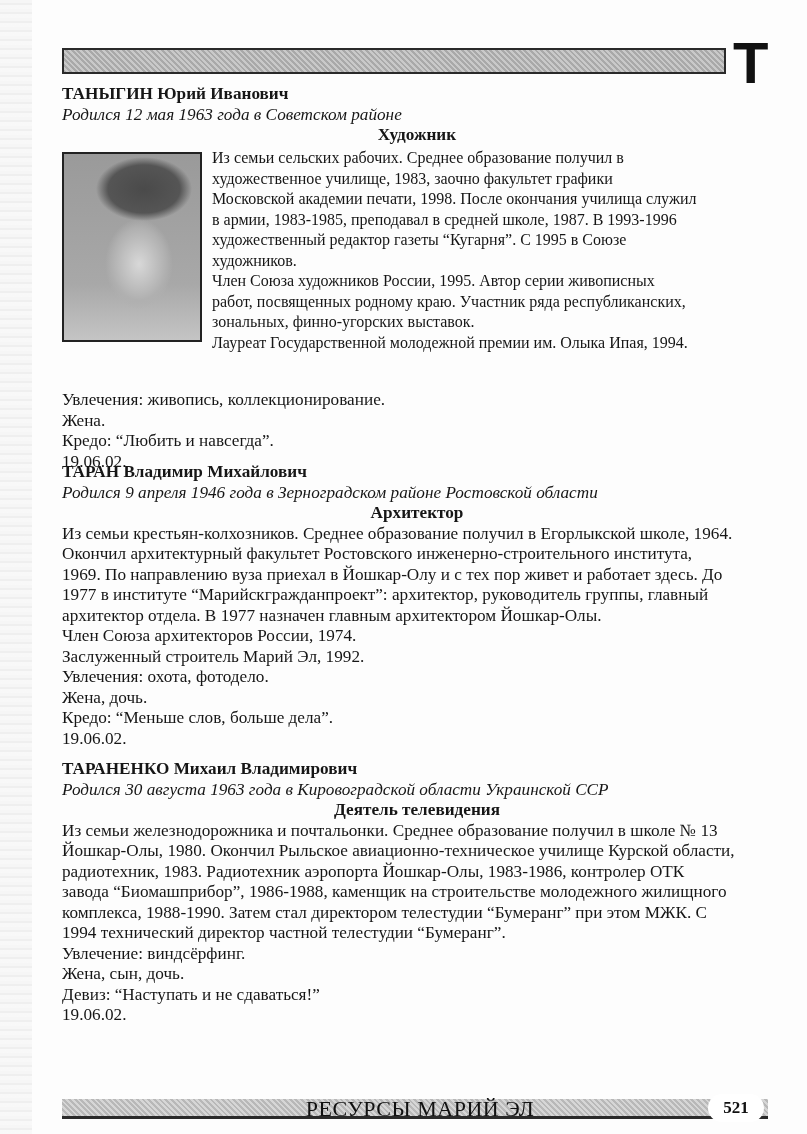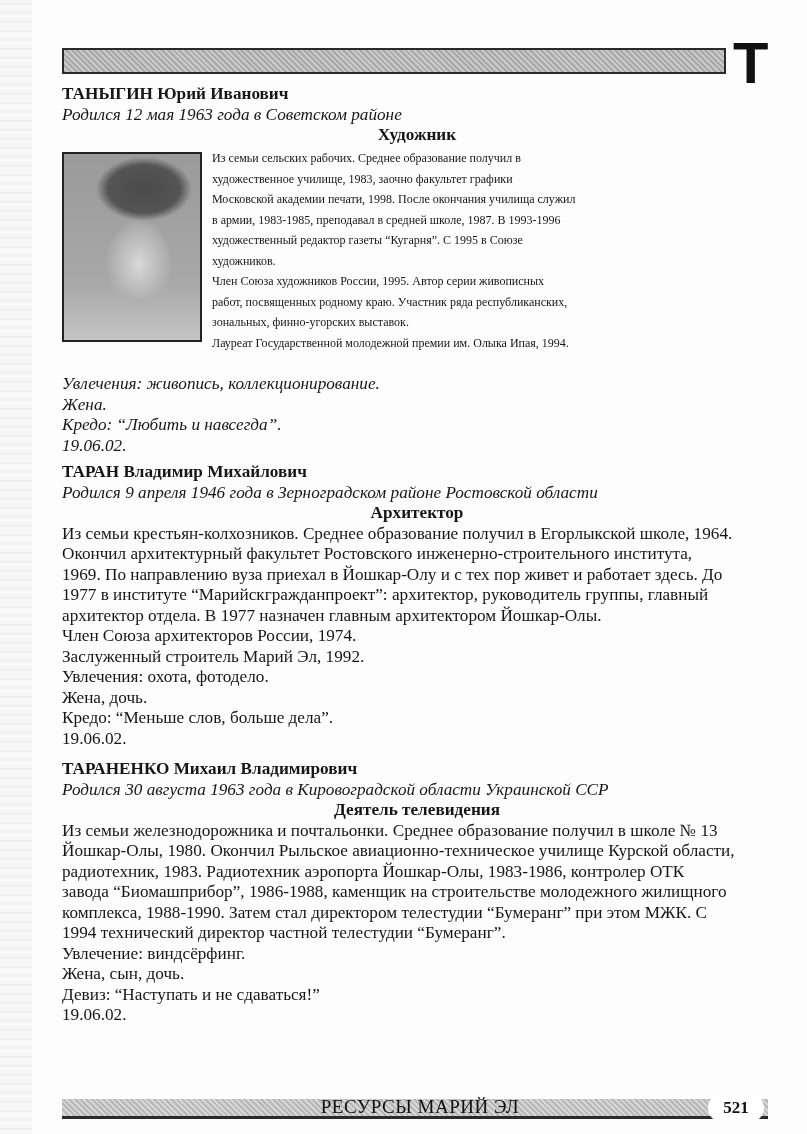--- a/index.html
+++ b/index.html
@@ -32,29 +32,29 @@
     .profession { font-weight: bold; text-align: center; }
     .line { white-space: nowrap; }
     .photo {
       position: absolute; left: 62px; top: 152px; width: 140px; height: 190px;
       border: 2px solid #222; box-sizing: border-box;
       background:
         radial-gradient(ellipse 45px 60px at 75px 110px, #d8d8d8 0%, #b0b0b0 60%, transparent 75%),
         radial-gradient(ellipse 60px 40px at 80px 35px, #4a4a4a 0%, #555 60%, transparent 80%),
         linear-gradient(180deg, #9a9a9a 0%, #a8a8a8 70%, #c4c4c4 100%);
     }
-    .bio-right { position: absolute; left: 212px; top: 148px; width: 570px; font-size: 12px; line-height: 20.5px; }
+    .bio-right { position: absolute; left: 212px; top: 148px; width: 570px; font-size: 16px; line-height: 20.5px; }
     .footer-bar {
       position: absolute; left: 62px; top: 1099px; width: 706px; height: 20px;
       background: repeating-linear-gradient(45deg, #b8b8b8 0 2px, #d6d6d6 2px 4px);
       border-bottom: 3px solid #2a2a2a; box-sizing: border-box;
     }
     .footer-title {
       position: absolute; left: 300px; top: 1096px; width: 240px; text-align: center;
-      font-family: "Liberation Serif", serif; font-size: 19px; letter-spacing: 0.5px; color: #111;
+      font-family: "Liberation Serif", serif; font-size: 22px; letter-spacing: 0.5px; color: #111;
     }
     .page-num {
       position: absolute; left: 708px; top: 1094px; width: 56px; height: 28px;
       background: #fff; border-radius: 14px; text-align: center;
       font-weight: bold; font-size: 17px; line-height: 28px; color: #111;
     }
   </style>
 </head>
 <body>
 
@@ -74,21 +74,21 @@
   <div class="line">художественное училище, 1983, заочно факультет графики</div>
   <div class="line">Московской академии печати, 1998. После окончания училища служил</div>
   <div class="line">в армии, 1983-1985, преподавал в средней школе, 1987. В 1993-1996</div>
   <div class="line">художественный редактор газеты “Кугарня”. С 1995 в Союзе</div>
   <div class="line">художников.</div>
   <div class="line">Член Союза художников России, 1995. Автор серии живописных</div>
   <div class="line">работ, посвященных родному краю. Участник ряда республиканских,</div>
   <div class="line">зональных, финно-угорских выставок.</div>
   <div class="line">Лауреат Государственной молодежной премии им. Олыка Ипая, 1994.</div>
 </div>
-<div class="entry" style="top:374px;font-style:italic;">
+<div class="entry" style="top:390px;">
   <div>Увлечения: живопись, коллекционирование.</div>
   <div>Жена.</div>
   <div>Кредо: “Любить и навсегда”.</div>
   <div>19.06.02.</div>
 </div>
 
 <div class="entry" style="top:462px;">
   <div class="name">ТАРАН Владимир Михайлович</div>
   <div class="born">Родился 9 апреля 1946 года в Зерноградском районе Ростовской области</div>
   <div class="profession">Архитектор</div>

